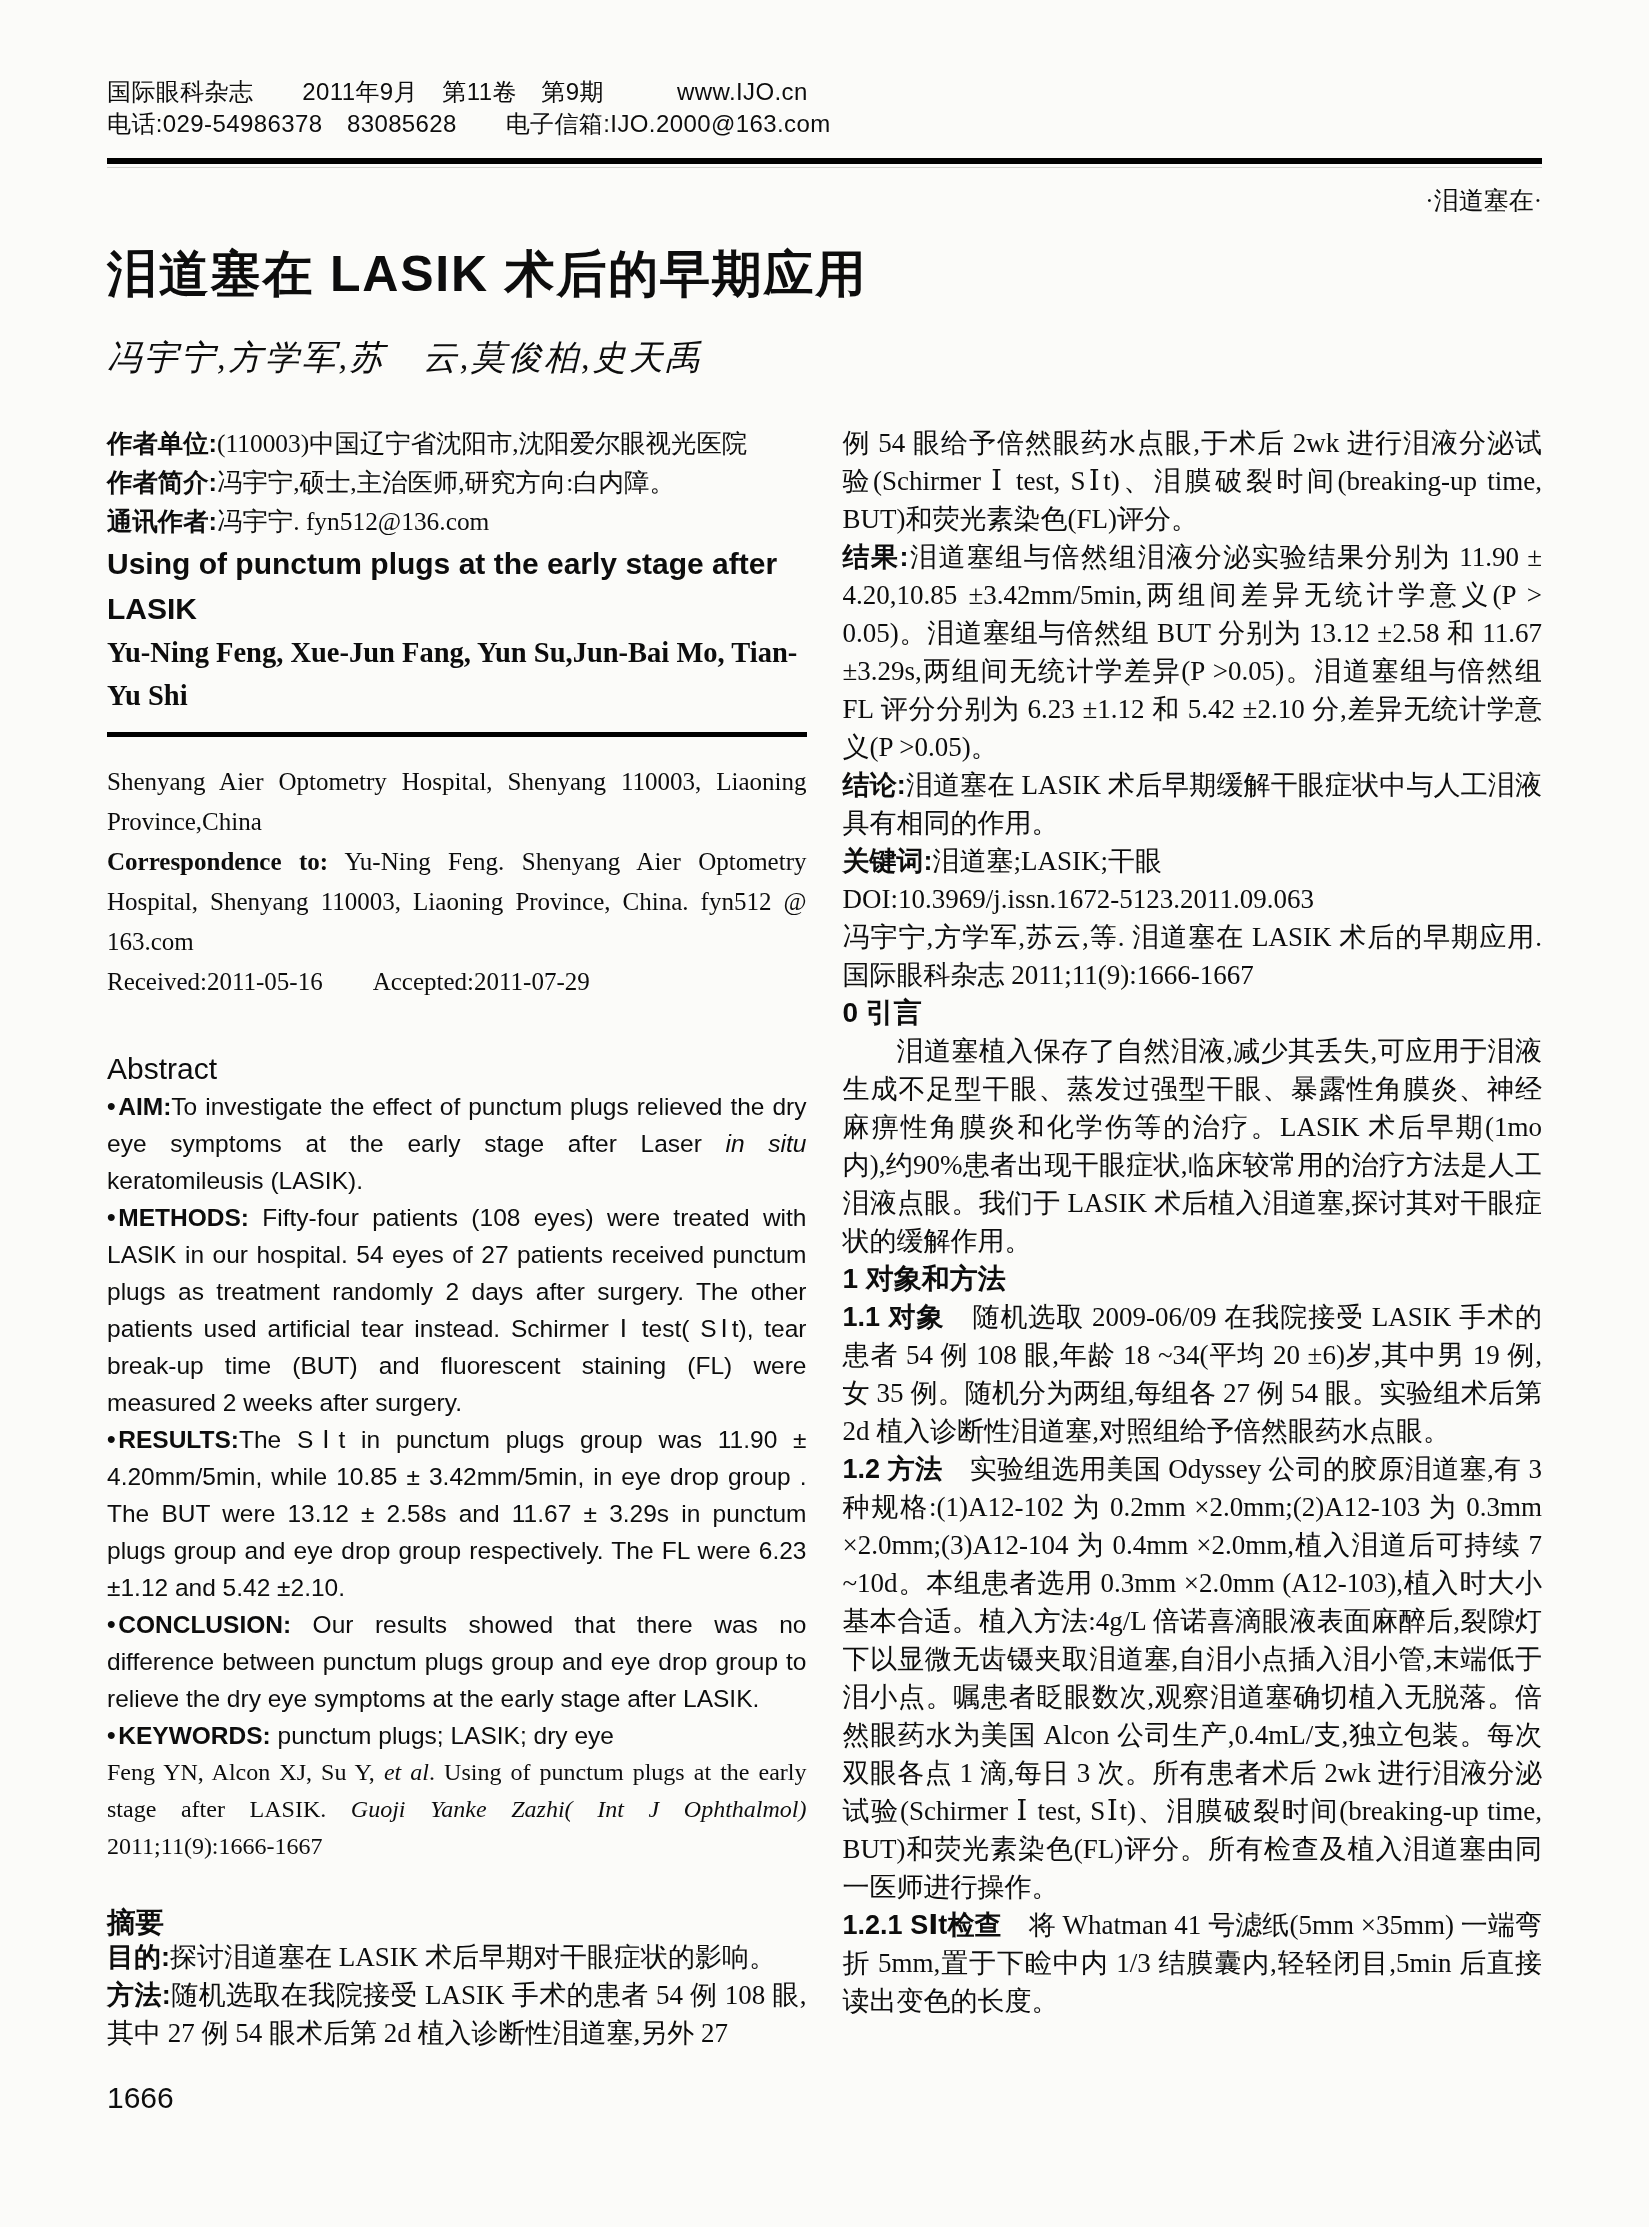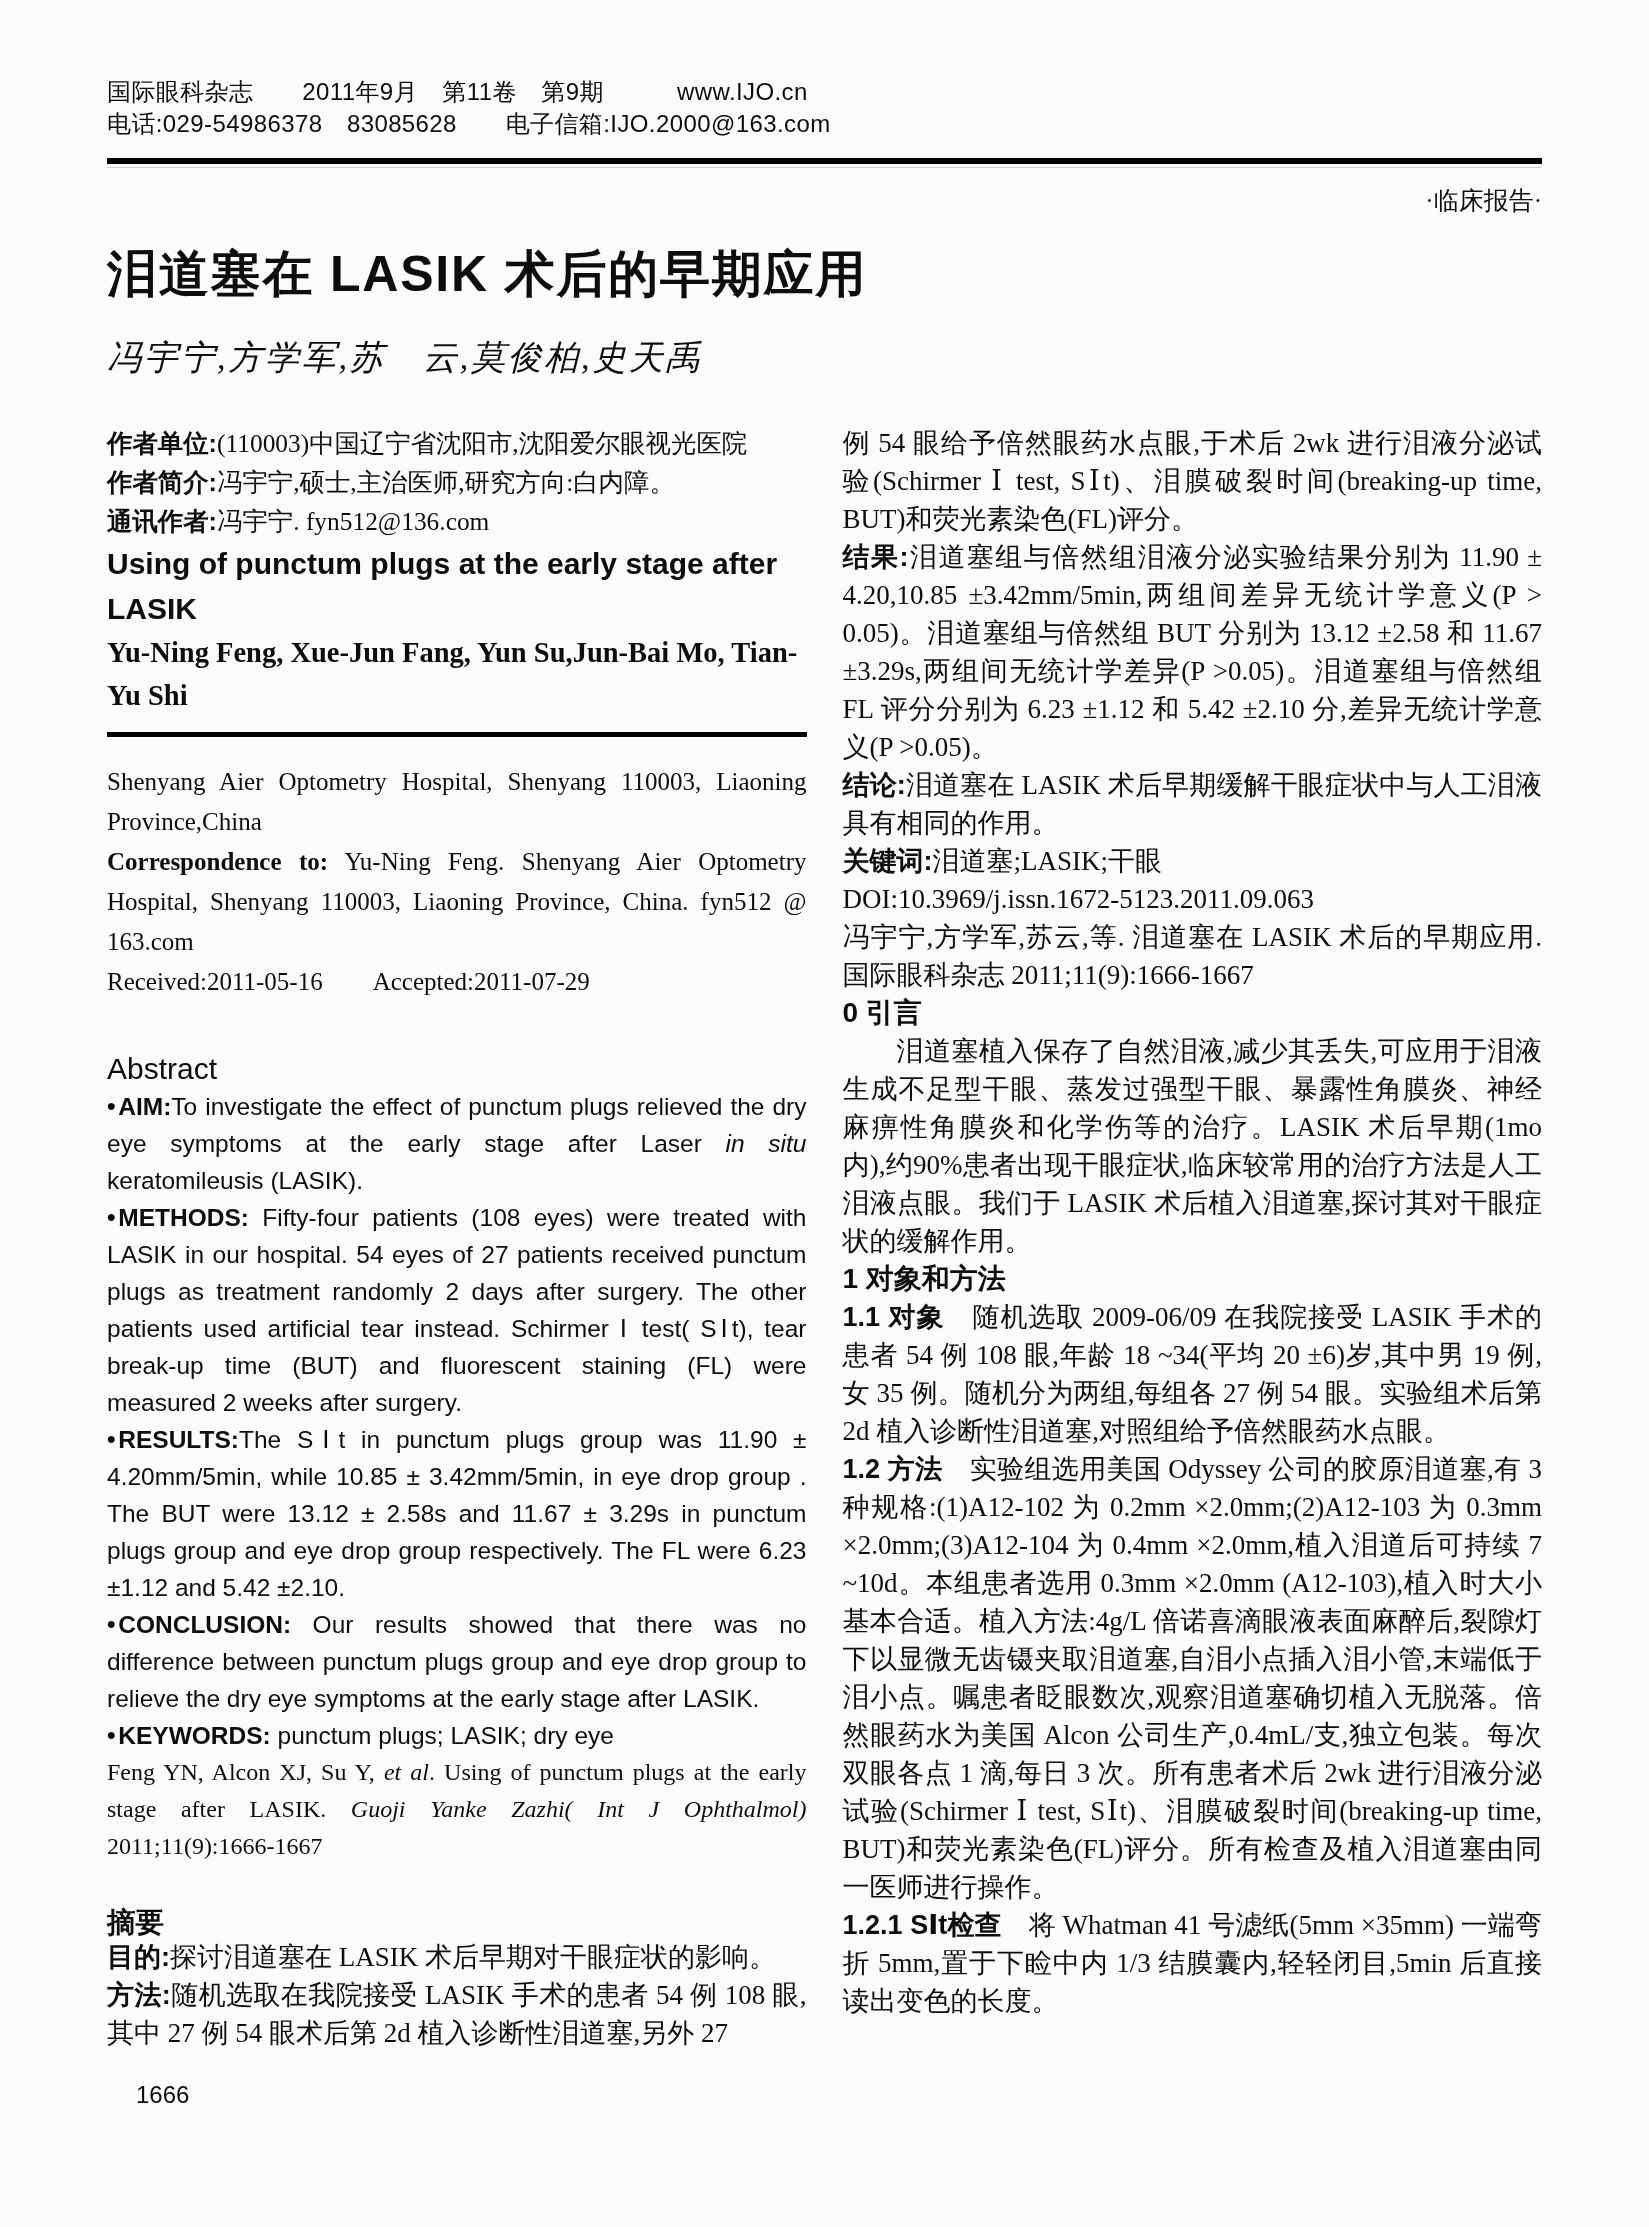--- a/index.html
+++ b/index.html
@@ -33,41 +33,41 @@
   .affil{margin-top:25px;font-size:25px;line-height:40px;}
   .affil .lbl{font-weight:bold;}
   .abs-head{margin-top:48px;font-family:"Liberation Sans","DejaVu Sans",sans-serif;font-weight:normal;font-size:30px;line-height:38px;}
   .abs{margin-top:4.5px;font-family:"Liberation Sans","DejaVu Sans",sans-serif;font-size:24.5px;line-height:37px;}
   .abs .lbl{font-weight:bold;}
   .abs .bullet{font-weight:bold;padding-right:2.7px;}
   .cite-en{margin-top:32px;font-size:24px;line-height:37px;}
   .zh-abs-head{margin-top:41px;font-family:"Liberation Sans","DejaVu Sans",sans-serif;font-weight:bold;font-size:28.5px;line-height:32px;}
   .zh{font-size:27px;line-height:38px;}
   .zh .lbl{font-family:"Liberation Sans","DejaVu Sans",sans-serif;font-weight:bold;}
-  .pagenum{margin-top:28.5px;margin-left:29px;font-family:"Liberation Sans","DejaVu Sans",sans-serif;font-size:24px;}
+  .pagenum{margin-top:28.5px;font-family:"Liberation Sans","DejaVu Sans",sans-serif;font-size:30px;}
   
   .sec-head{font-family:"Liberation Sans","DejaVu Sans",sans-serif;font-weight:bold;font-size:28px;line-height:38px;text-align:left !important;}
   .indent{ text-indent:2em; }
   .gap-s{margin-top:10.7px;}
   .gap-m{margin-top:53px;}
   .gap-l{margin-top:62px;}
 </style>
 </head>
 <body>
 
 <div class="sheet">
 
   <div>
     <div class="hdr-line pre">国际眼科杂志　　2011年9月　第11卷　第9期　　　www.IJO.cn</div>
     <div class="hdr-line pre">电话:029-54986378　83085628　　电子信箱:IJO.2000@163.com</div>
     <div class="hdr-rule"></div>
     <div class="hdr-rule2"></div>
   </div>
 
-  <div class="badge">·临床报告·</div>
+  <div class="badge">·泪道塞在·</div>
 
   <div class="title-cn">泪道塞在 LASIK 术后的早期应用</div>
   <div class="authors-cn">冯宇宁,方学军,苏　云,莫俊柏,史天禹</div>
 
   <div class="cols">
 
     <div class="col">
 
       <div class="info">
         <p><span class="lbl">作者单位:</span><span>(110003)中国辽宁省沈阳市,沈阳爱尔眼视光医院</span></p>

